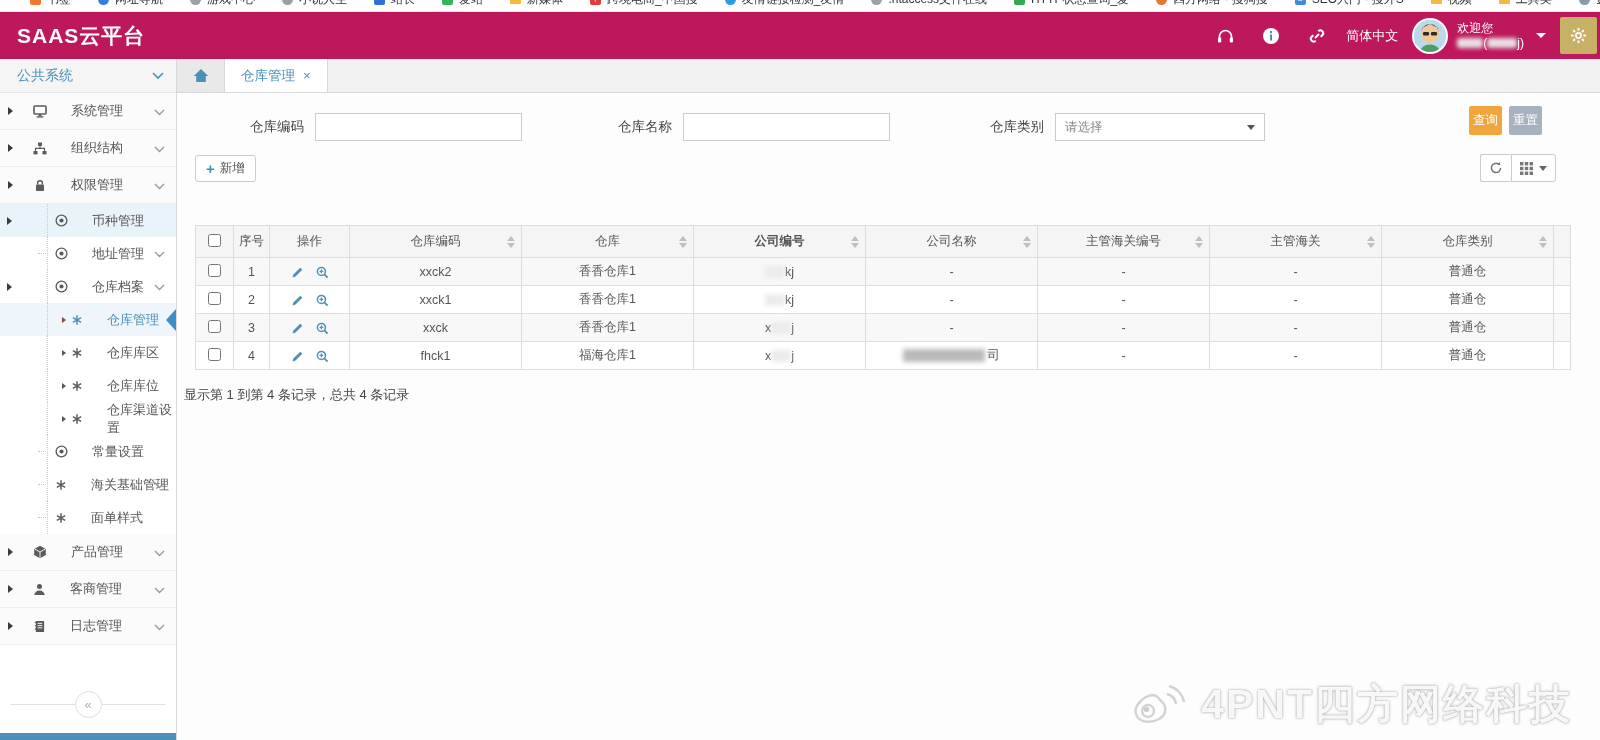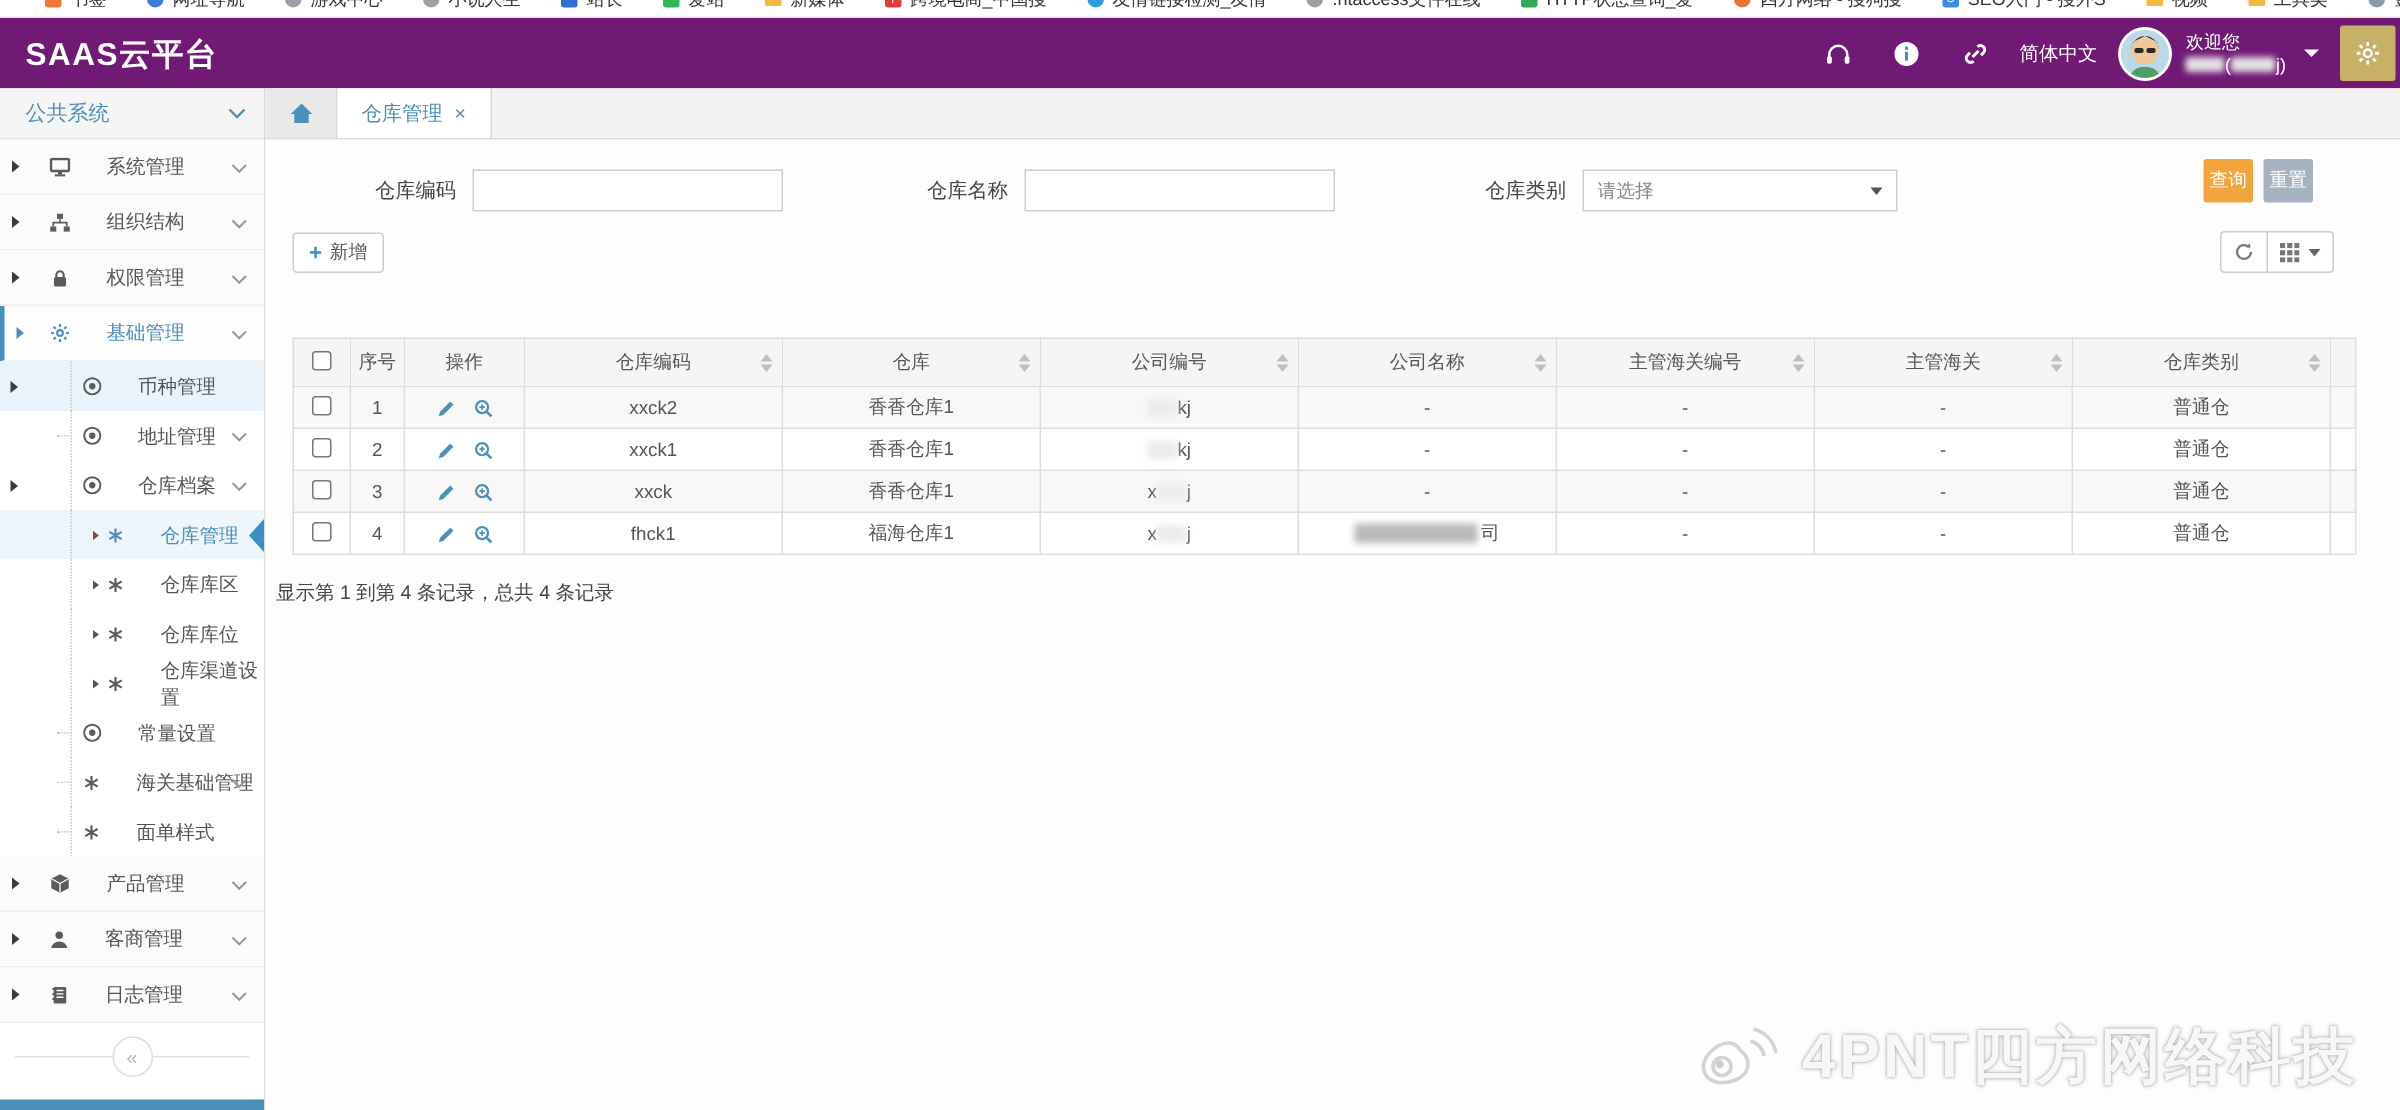--- a/index.html
+++ b/index.html
@@ -10,21 +10,21 @@
   .bookmarks { height:12px; overflow:hidden; background:#fff; border-bottom:1px solid #e3e3e3; }
   .bm-inner { display:flex; align-items:center; height:24px; margin-top:-13px; white-space:nowrap; padding-left:30px; }
   .bm-item { display:flex; align-items:center; margin-right:27px; font-size:12px; color:#333; flex:0 0 auto; }
   .bm-ico { width:11px; height:11px; margin-right:6px; display:flex; align-items:center; justify-content:center;
     font-size:8px; color:#fff; line-height:1; flex:0 0 auto; }
   .bm-ico.circle { border-radius:50%; }
   .bm-ico.square { border-radius:2px; }
   .bm-ico.folder { height:9px; border-radius:1px; }
 
   
-  .topbar { height:47px; background:#701a75; display:flex; align-items:center; color:#fff; position:relative; }
+  .topbar { height:47px; background:#be185d; display:flex; align-items:center; color:#fff; position:relative; }
   .brand { font-size:21px; font-weight:bold; letter-spacing:1px; padding-left:17px; }
   .topbar-right { position:absolute; right:0; top:0; height:100%; display:flex; align-items:center; }
   .tb-ico { width:46px; text-align:center; cursor:pointer; display:flex; justify-content:center; }
   .tb-lang { font-size:13px; margin:0 14px 0 6px; cursor:pointer; }
   .avatar { width:36px; height:36px; border-radius:50%; border:2px solid rgba(255,255,255,.9); overflow:hidden;
     background:#cfe3ee; flex:0 0 auto; }
   .welcome { margin:0 6px 0 9px; font-size:12px; line-height:15px; }
   .blur-chip { display:inline-block; vertical-align:middle; filter:blur(2px); border-radius:2px; }
   .user-caret { width:0; height:0; border-left:5px solid transparent; border-right:5px solid transparent;
     border-top:5px solid #fff; margin:0 14px 0 6px; }
@@ -296,33 +296,20 @@
             <svg width="14" height="13" viewBox="0 0 14 13">
               <rect x="3" y="5.6" width="8" height="6.4" rx="1" fill="#5b5b5b"></rect>
               <path d="M4.6 5.6V4.2a2.4 2.4 0 0 1 4.8 0v1.4" fill="none" stroke="#5b5b5b" stroke-width="1.4"></path>
             </svg>
           </span>
           <span class="lbl">权限管理</span>
           <span class="chev"><svg width="11" height="7" viewBox="0 0 11 7">
               <path d="M1 1l4.5 4.5L10 1" fill="none" stroke="#999" stroke-width="1.4"></path>
             </svg></span>
         </div>
-        <div class="menu-item lvl0 active">
-          <span class="caretL"></span>
-          <span class="mico" style="display:inline-flex">
-            <svg width="14" height="14" viewBox="0 0 16 16">
-              <circle cx="8" cy="8" r="2.2" fill="none" stroke="#4a90b8" stroke-width="1.6"></circle>
-              <path d="M8 1.2v2.2M8 12.6v2.2M1.2 8h2.2M12.6 8h2.2M3.2 3.2l1.6 1.6M11.2 11.2l1.6 1.6M12.8 3.2l-1.6 1.6M4.8 11.2l-1.6 1.6" stroke="#4a90b8" stroke-width="1.7"></path>
-            </svg>
-          </span>
-          <span class="lbl">基础管理</span>
-          <span class="chev"><svg width="11" height="7" viewBox="0 0 11 7">
-              <path d="M1 1l4.5 4.5L10 1" fill="none" stroke="#999" stroke-width="1.4"></path>
-            </svg></span>
-        </div>
         <div class="menu-item lvl1 hl guide">
           <span class="caretL"></span>
           <span class="mico" style="display:inline-flex">
             <svg width="13" height="13" viewBox="0 0 13 13">
               <circle cx="6.5" cy="6.5" r="5.4" fill="none" stroke="#5b5b5b" stroke-width="1.3"></circle>
               <circle cx="6.5" cy="6.5" r="2.1" fill="#5b5b5b"></circle>
             </svg>
           </span>
           <span class="lbl">币种管理</span>
         </div>
@@ -540,21 +527,21 @@
               <th style="width: 36px;"><span>序号</span></th>
               <th style="width: 80px;"><span>操作</span></th>
               <th style="width: 172px;"><span>仓库编码</span><span class="sort">
                   <i class="up"></i>
                   <i class="down"></i>
                 </span></th>
               <th style="width: 172px;"><span>仓库</span><span class="sort">
                   <i class="up"></i>
                   <i class="down"></i>
                 </span></th>
-              <th style="width: 172px;"><span>公司编号</span><span class="sort">
+              <th style="width: 172px; font-weight: bold;"><span>公司编号</span><span class="sort">
                   <i class="up"></i>
                   <i class="down"></i>
                 </span></th>
               <th style="width: 172px;"><span>公司名称</span><span class="sort">
                   <i class="up"></i>
                   <i class="down"></i>
                 </span></th>
               <th style="width: 172px;"><span>主管海关编号</span><span class="sort">
                   <i class="up"></i>
                   <i class="down"></i>

